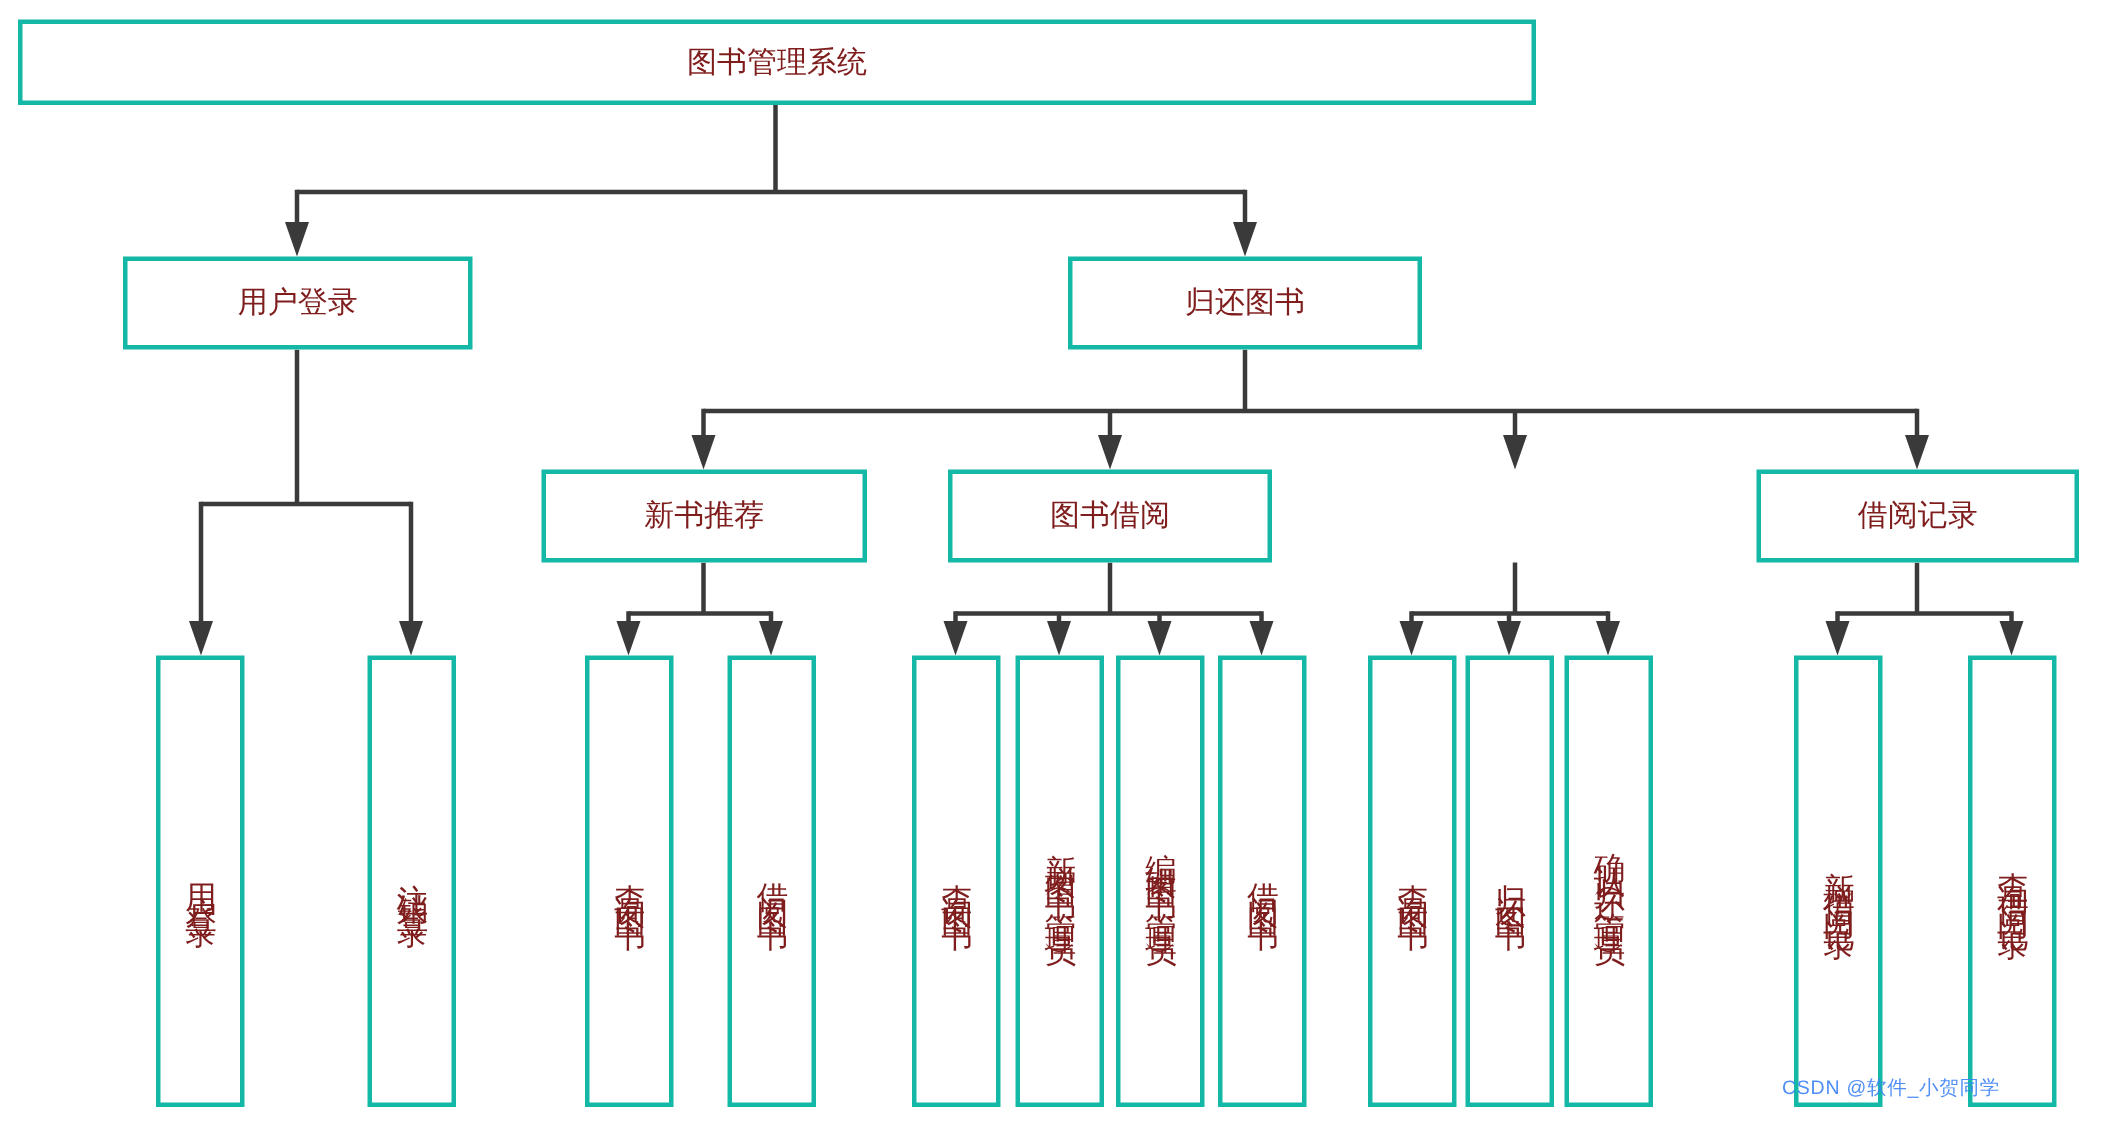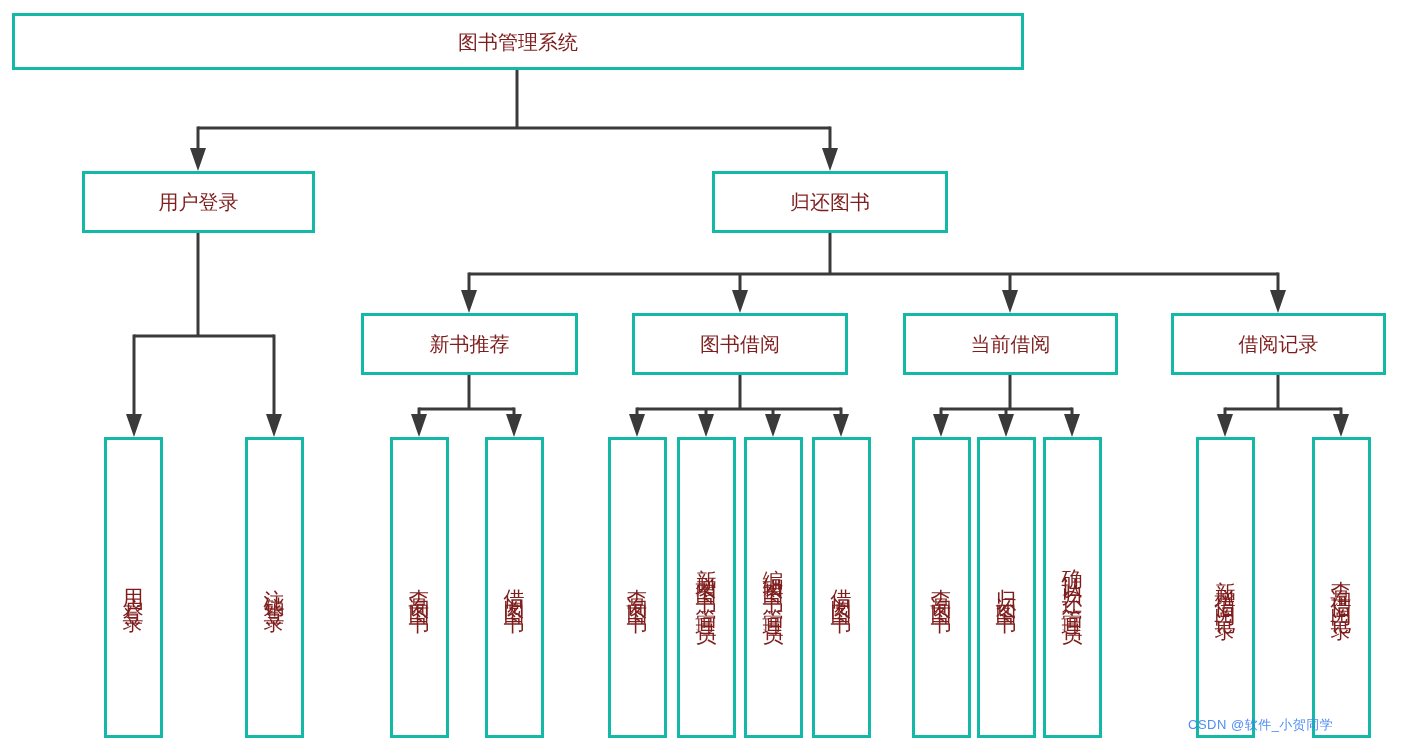--- a/index.html
+++ b/index.html
@@ -127,21 +127,20 @@
     </g>
   </svg>
 
   <div class="box hbox" style="left:12px; top:13px; width:1012px; height:57px;">图书管理系统</div>
 
   <div class="box hbox" style="left:82px; top:171px; width:233px;">用户登录</div>
   <div class="box hbox" style="left:712px; top:171px; width:236px;">归还图书</div>
 
   <div class="box hbox" style="left:632px; top:313px; width:216px;">图书借阅</div>
   <div class="box hbox" style="left:361px; top:313px; width:217px;">新书推荐</div>
-  <div class="box hbox" style="left:903px; top:313px; width:215px;">当前借阅</div>
   <div class="box hbox" style="left:1171px; top:313px; width:215px;">借阅记录</div>
 
   <div class="box vbox" style="left:104px;">用户登录</div>
   <div class="box vbox" style="left:245px;">注销登录</div>
 
   <div class="box vbox" style="left:390px;">查询图书</div>
   <div class="box vbox" style="left:485px;">借阅图书</div>
 
   <div class="box vbox" style="left:608px;">查询图书</div>
   <div class="box vbox" style="left:677px;">新增图书（管理员）</div>

